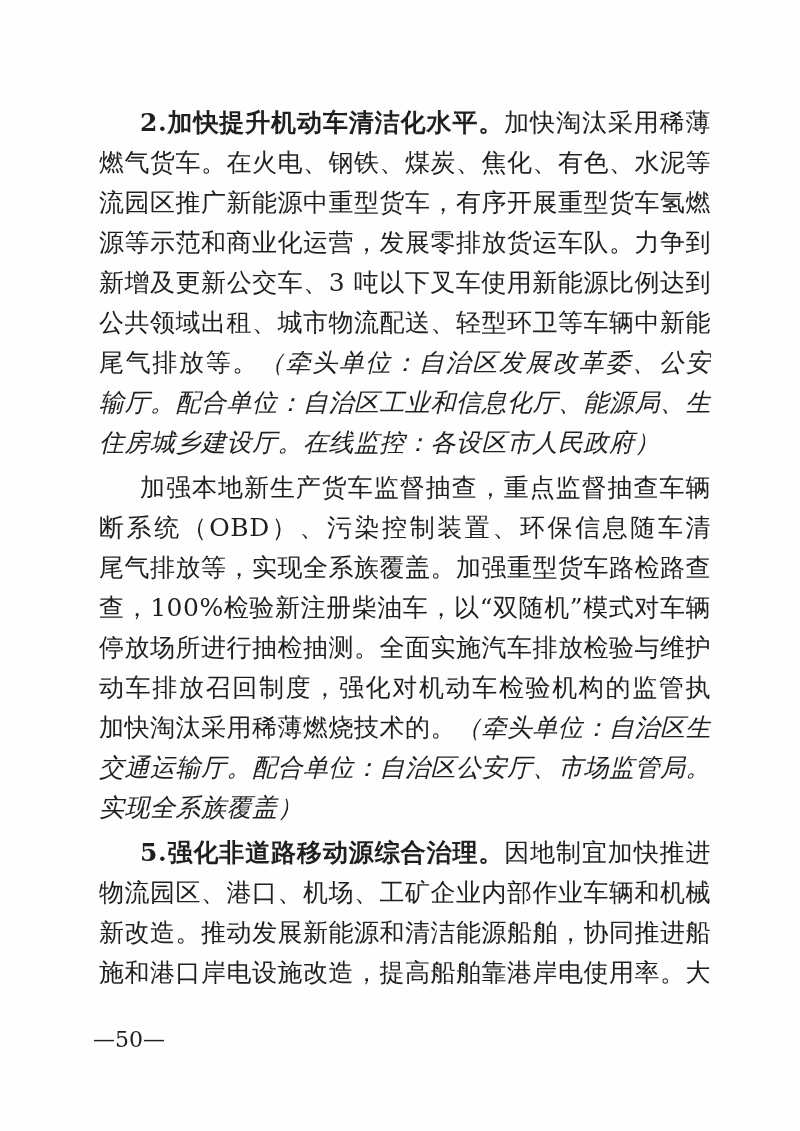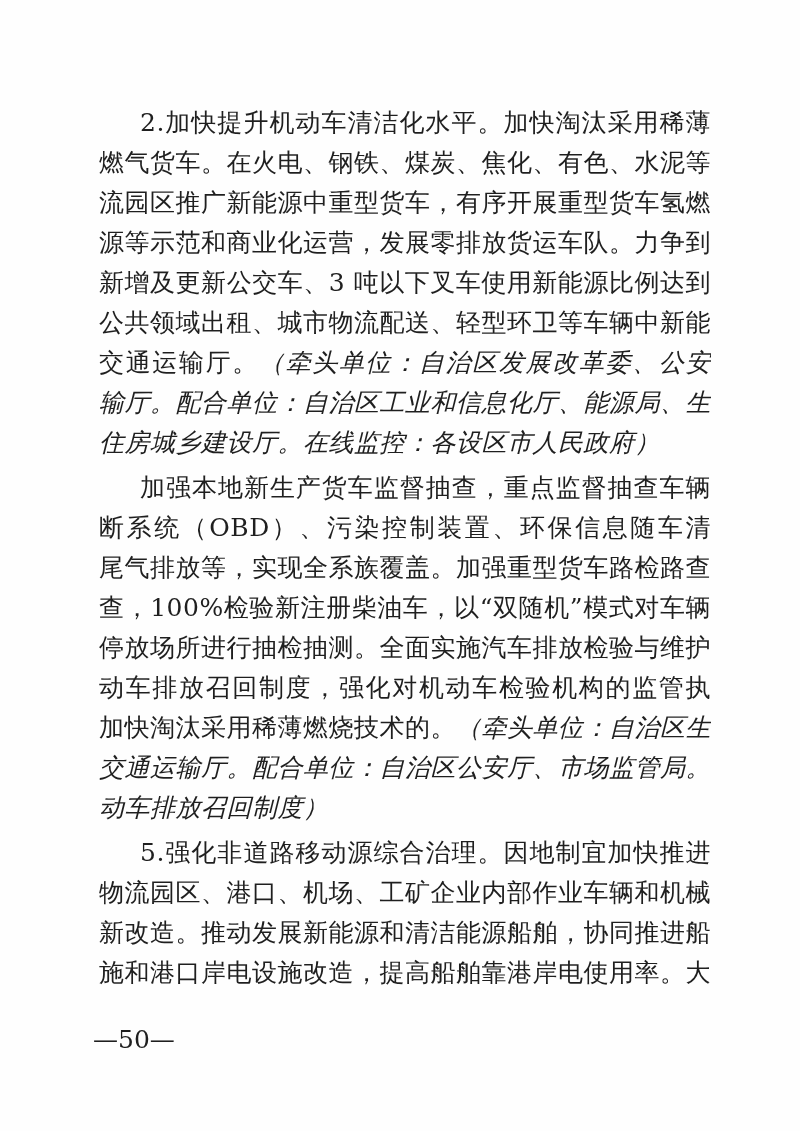--- a/index.html
+++ b/index.html
@@ -40,57 +40,57 @@
     text-align-last: justify;
     text-justify: inter-character;
   }
   .line.indent {
     text-indent: 41px;
   }
   .line.gap {
     margin-top: 5px;
   }
   .seg-bold {
-    font-weight: normal;
+    font-weight: bold;
   }
   .seg-kaiti {
     font-style: italic;
   }
   .page-number {
     position: absolute;
     left: 93px;
     top: 1026px;
-    font-size: 25px;
+    font-size: 22px;
     line-height: 28px;
     letter-spacing: 0px;
     color: #1f1f1f;
   }
 </style>
 </head>
 <body>
 
 <div class="page">
   <div class="text-block">
       <div class="line fill indent"><span class="seg-bold">2.加快提升机动车清洁化水平。</span><span class="seg-normal">加快淘汰采用稀薄燃烧技术的</span></div>
       <div class="line fill"><span class="seg-normal">燃气货车。在火电、钢铁、煤炭、焦化、有色、水泥等行业和物</span></div>
       <div class="line fill"><span class="seg-normal">流园区推广新能源中重型货车，有序开展重型货车氢燃料或新能</span></div>
       <div class="line fill"><span class="seg-normal">源等示范和商业化运营，发展零排放货运车队。力争到 2024 年底，</span></div>
       <div class="line fill"><span class="seg-normal">新增及更新公交车、3 吨以下叉车使用新能源比例达到 90%以上，</span></div>
       <div class="line fill"><span class="seg-normal">公共领域出租、城市物流配送、轻型环卫等车辆中新能源汽车比</span></div>
-      <div class="line fill"><span class="seg-normal">交通运输厅。</span><span class="seg-kaiti">（牵头单位：自治区发展改革委、公安厅、交通运</span></div>
+      <div class="line fill"><span class="seg-normal">尾气排放等。</span><span class="seg-kaiti">（牵头单位：自治区发展改革委、公安厅、交通运</span></div>
       <div class="line fill"><span class="seg-kaiti">输厅。配合单位：自治区工业和信息化厅、能源局、生态环境厅、</span></div>
       <div class="line"><span class="seg-kaiti">住房城乡建设厅。在线监控：各设区市人民政府）</span></div>
       <div class="line fill indent gap"><span class="seg-normal">加强本地新生产货车监督抽查，重点监督抽查车辆的车载诊</span></div>
       <div class="line fill"><span class="seg-normal">断系统（OBD）、污染控制装置、环保信息随车清单、在线监控、</span></div>
       <div class="line fill"><span class="seg-normal">尾气排放等，实现全系族覆盖。加强重型货车路检路查和入户检</span></div>
       <div class="line fill"><span class="seg-normal">查，100%检验新注册柴油车，以“双随机”模式对车辆集中使用或</span></div>
       <div class="line fill"><span class="seg-normal">停放场所进行抽检抽测。全面实施汽车排放检验与维护制度和机</span></div>
       <div class="line fill"><span class="seg-normal">动车排放召回制度，强化对机动车检验机构的监管执法，严厉打</span></div>
       <div class="line fill"><span class="seg-normal">加快淘汰采用稀薄燃烧技术的。</span><span class="seg-kaiti">（牵头单位：自治区生态环境厅、</span></div>
       <div class="line fill"><span class="seg-kaiti">交通运输厅。配合单位：自治区公安厅、市场监管局。责任单位：</span></div>
-      <div class="line"><span class="seg-kaiti">动车排放召回制度）</span></div>
+      <div class="line"><span class="seg-kaiti">实现全系族覆盖）</span></div>
       <div class="line fill indent gap"><span class="seg-bold">5.强化非道路移动源综合治理。</span><span class="seg-normal">因地制宜加快推进铁路货场、</span></div>
       <div class="line fill"><span class="seg-normal">物流园区、港口、机场、工矿企业内部作业车辆和机械新能源更</span></div>
       <div class="line fill"><span class="seg-normal">新改造。推动发展新能源和清洁能源船舶，协同推进船舶受电设</span></div>
       <div class="line fill"><span class="seg-normal">施和港口岸电设施改造，提高船舶靠港岸电使用率。大力推动老</span></div>
     </div>
   <div class="page-number">—50—</div>
 </div>
 
 </body></html>

